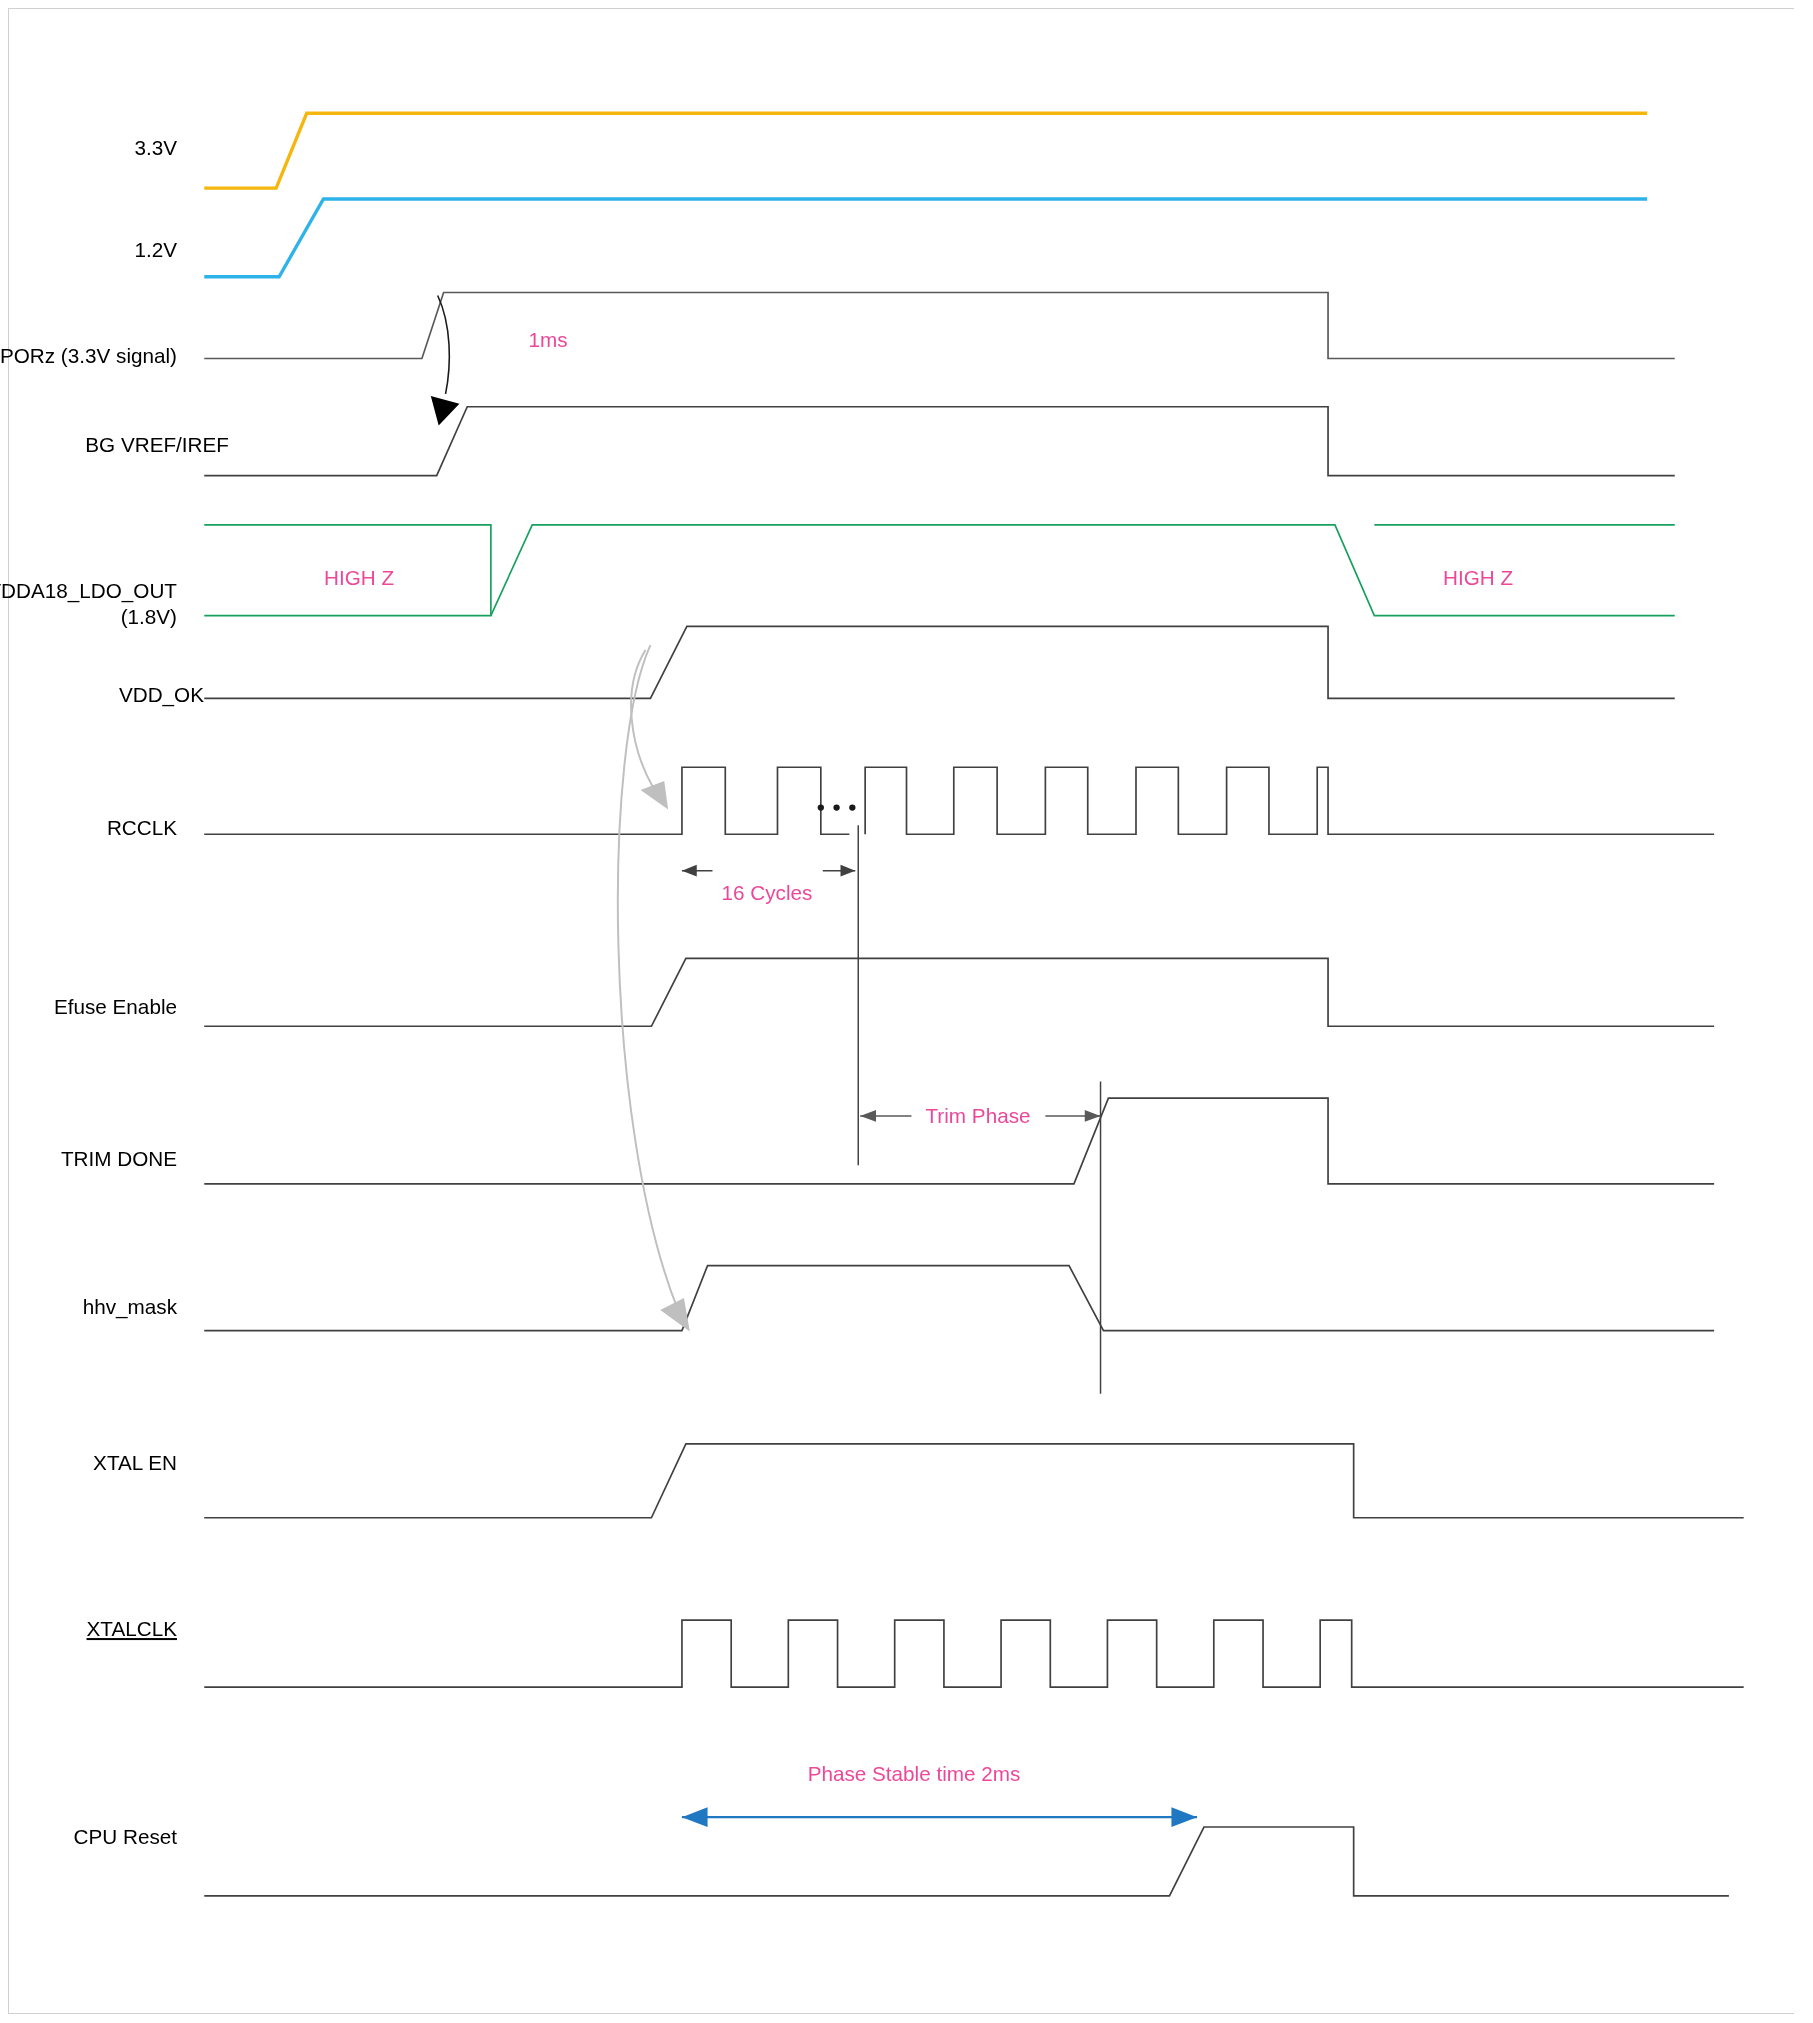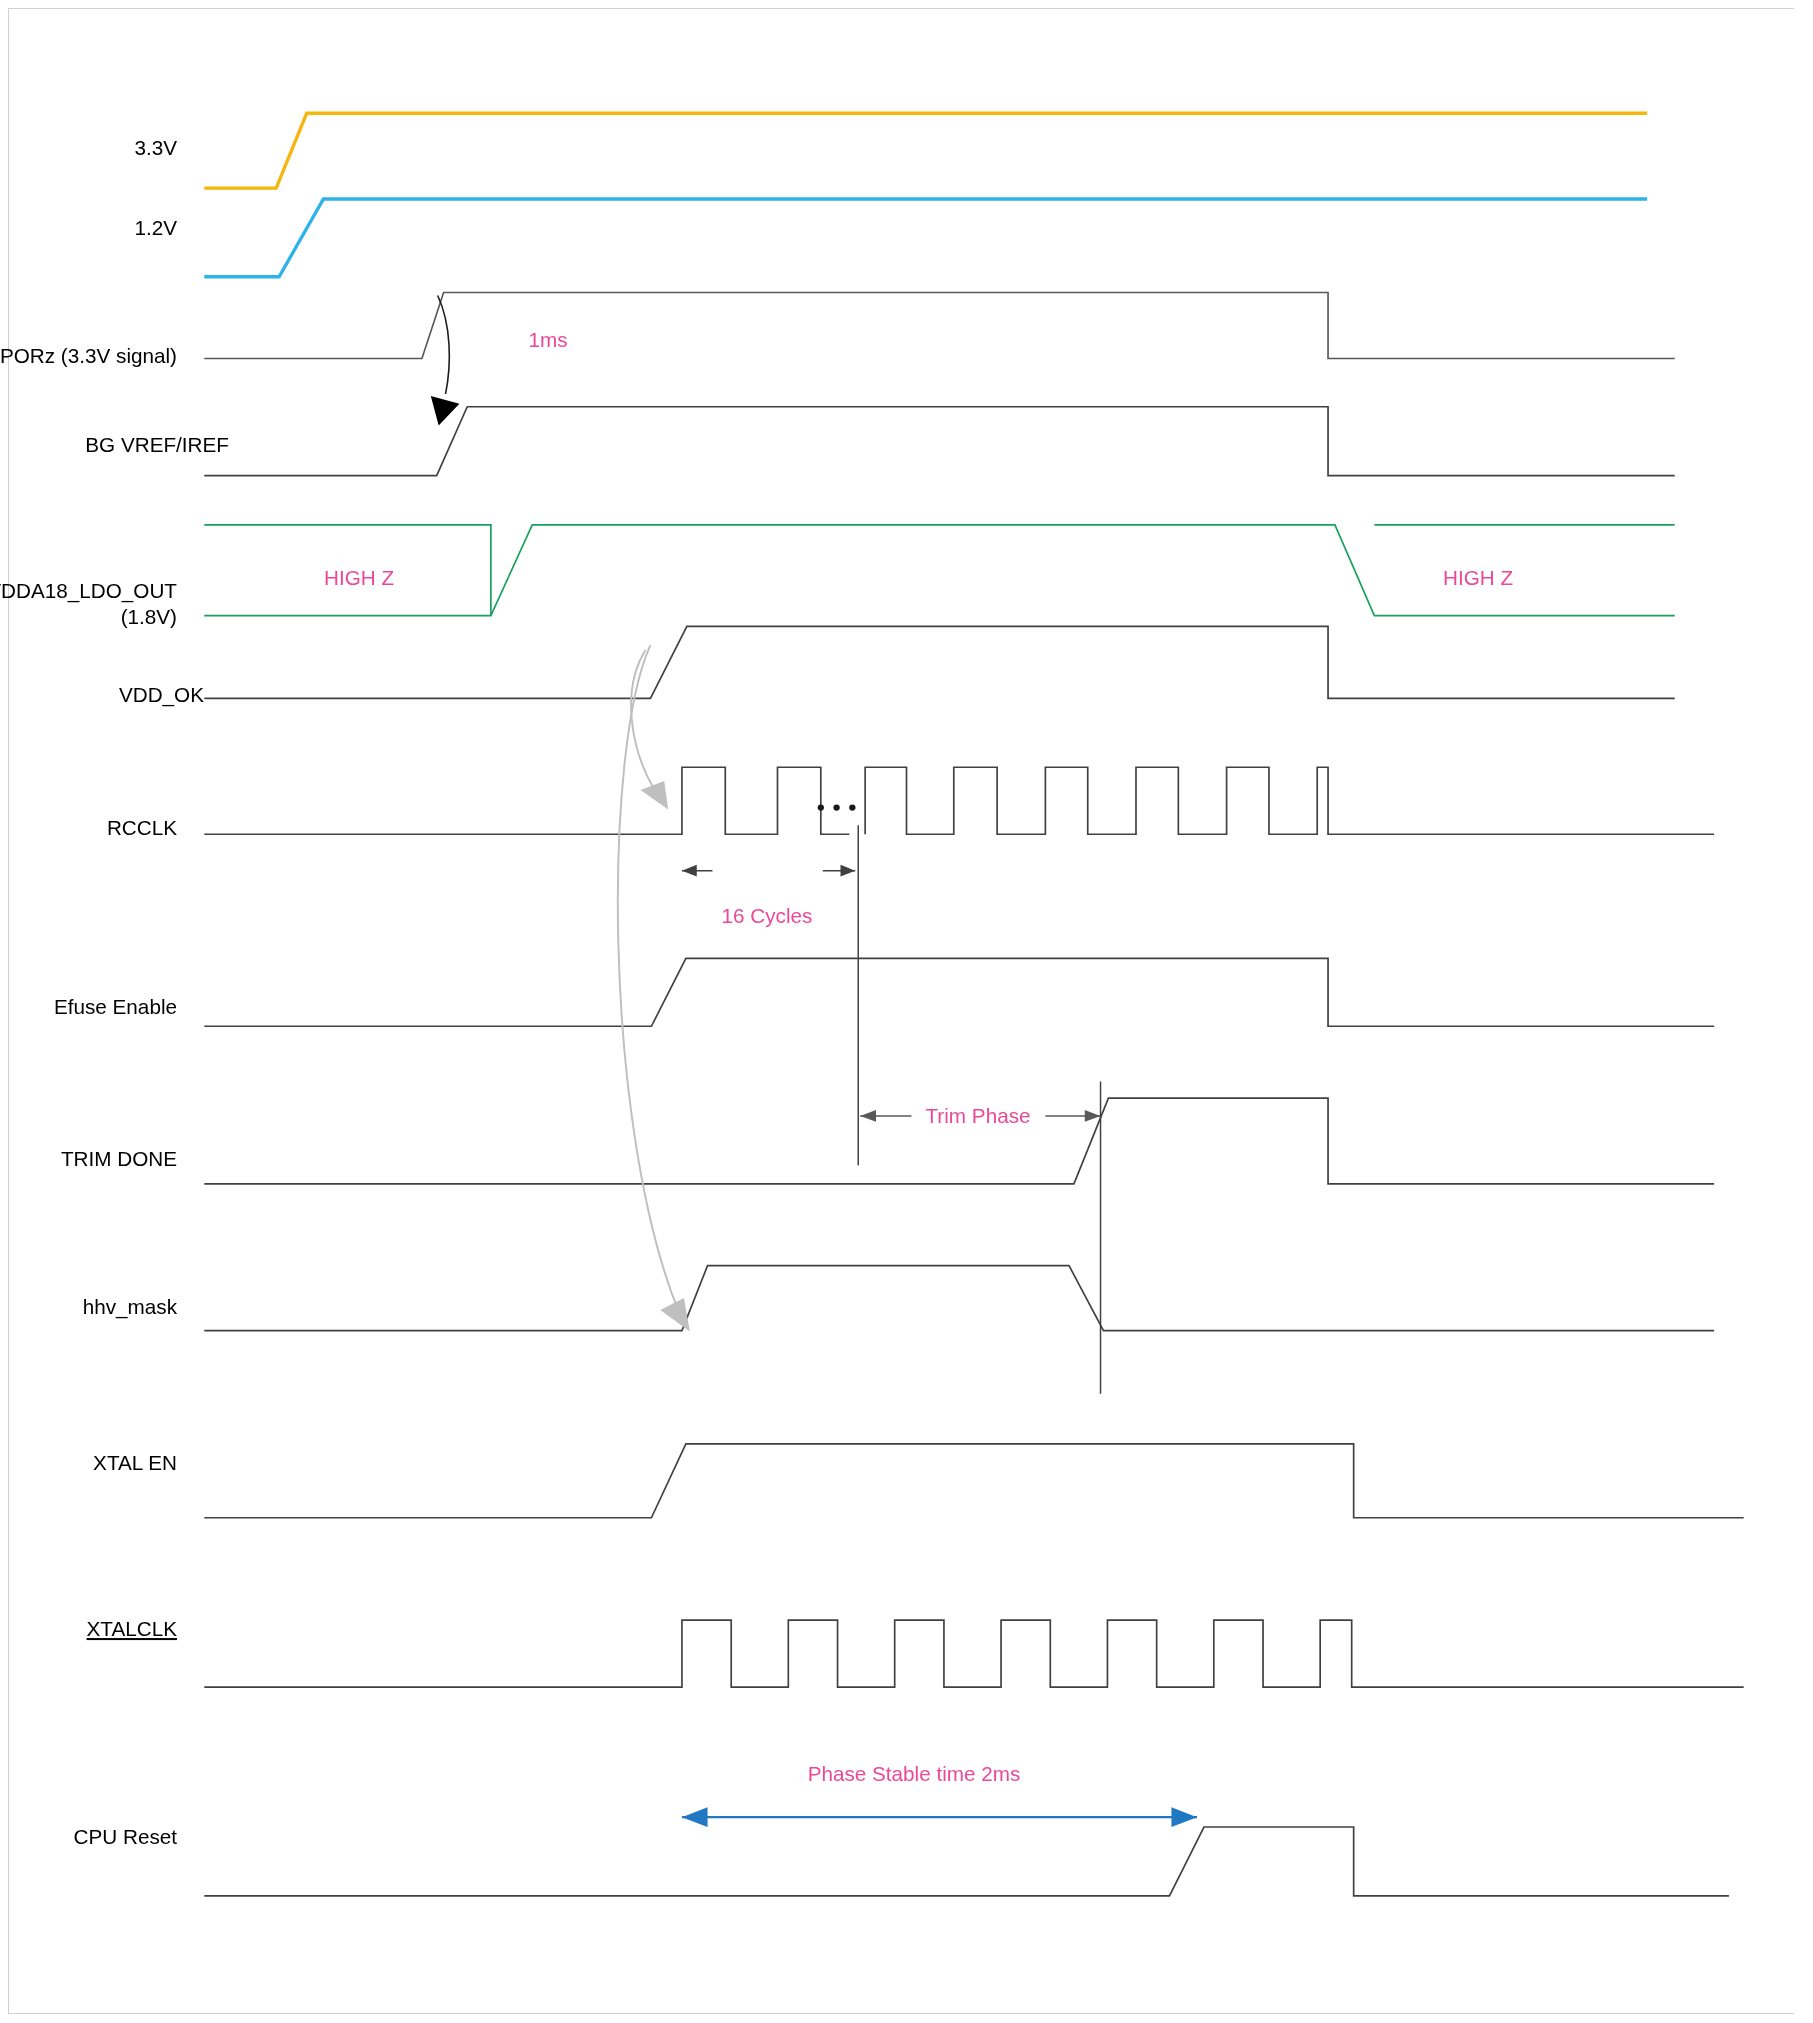--- a/index.html
+++ b/index.html
@@ -129,35 +129,35 @@
 
     <polyline points="207,1925 1187,1925 1222,1855 1374,1855 1374,1925 1755,1925" fill="none" stroke="#404040" stroke-width="1.7" stroke-linejoin="miter"></polyline>
 
     <line x1="692" y1="1845" x2="1215" y2="1845" stroke="#1F78C1" stroke-width="2.4"></line>
     <polygon points="692,1845 718,1835 718,1855" fill="#1F78C1"></polygon>
     <polygon points="1215,1845 1189,1835 1189,1855" fill="#1F78C1"></polygon>
 
   </svg>
 
   <div class="sig-label" style="right:1617px; top:148px;">3.3V</div>
-  <div class="sig-label" style="right:1617px; top:228px;">1.2V</div>
+  <div class="sig-label" style="right:1617px; top:250px;">1.2V</div>
   <div class="sig-label" style="right:1617px; top:356px;">PORz (3.3V signal)</div>
   <div class="sig-label" style="right:1565px; top:445px;">BG VREF/IREF</div>
   <div class="sig-label" style="right:1617px; top:576px;margin-top:28px;">VDDA18_LDO_OUT
 (1.8V)</div>
   <div class="sig-label" style="right:1590px; top:695px;text-align:center;">VDD_OK</div>
   <div class="sig-label" style="right:1617px; top:828px;">RCCLK</div>
   <div class="sig-label" style="right:1617px; top:1007px;">Efuse Enable</div>
   <div class="sig-label" style="right:1617px; top:1159px;">TRIM DONE</div>
   <div class="sig-label" style="right:1617px; top:1307px;">hhv_mask</div>
   <div class="sig-label" style="right:1617px; top:1463px;">XTAL EN</div>
   <div class="sig-label" style="right:1617px; top:1629px;text-decoration:underline;">XTALCLK</div>
   <div class="sig-label" style="right:1617px; top:1837px;">CPU Reset</div>
 
   <div class="wave-text" style="left:548px;  top:340px;">1ms</div>
   <div class="wave-text" style="left:359px;  top:578px;">HIGH Z</div>
   <div class="wave-text" style="left:1478px; top:578px;">HIGH Z</div>
-  <div class="wave-text" style="left:767px;  top:916px;">16 Cycles</div>
+  <div class="wave-text" style="left:767px;  top:893px;">16 Cycles</div>
   <div class="wave-text" style="left:978px;  top:1116px;">Trim Phase</div>
   <div class="wave-text" style="left:914px; top:1774px;">Phase Stable time 2ms</div>
 
 </div>
 
 
 </body></html>

